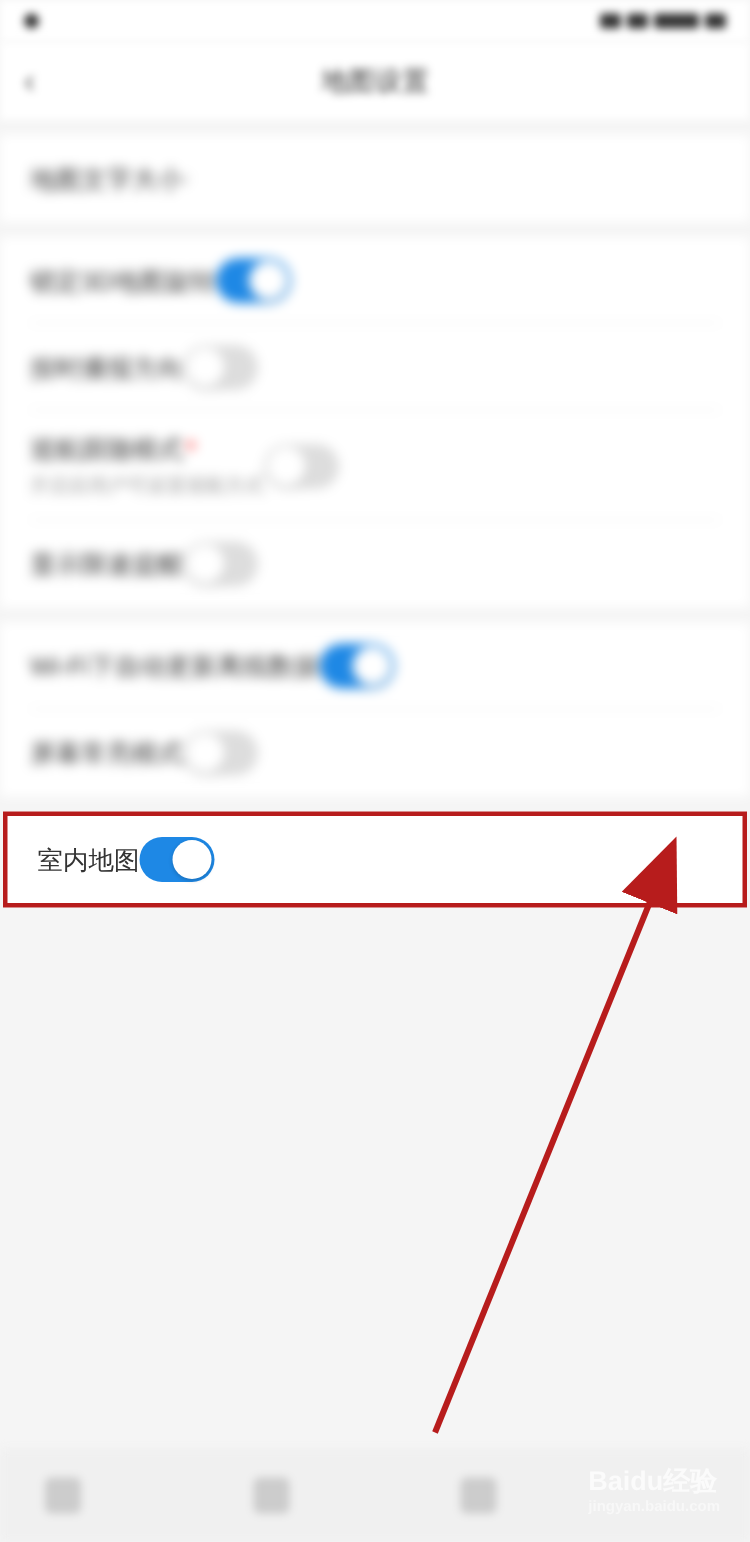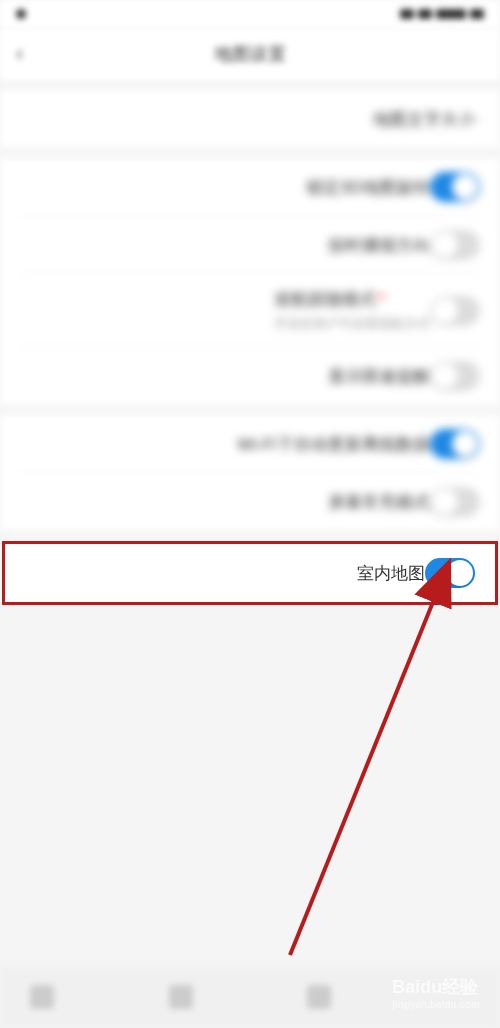--- a/index.html
+++ b/index.html
@@ -62,21 +62,21 @@
       color: #333;
       font-weight: 500;
     }
     .settings-group {
       background: #fff;
       margin-bottom: 10px;
     }
     .settings-row {
       display: flex;
       align-items: center;
-      justify-content: flex-end;
+      justify-content: flex-start;
       padding: 14px 20px;
       min-height: 58px;
       position: relative;
     }
     .settings-row.divider::after {
       content: "";
       position: absolute;
       left: 20px;
       right: 20px;
       bottom: 0;

